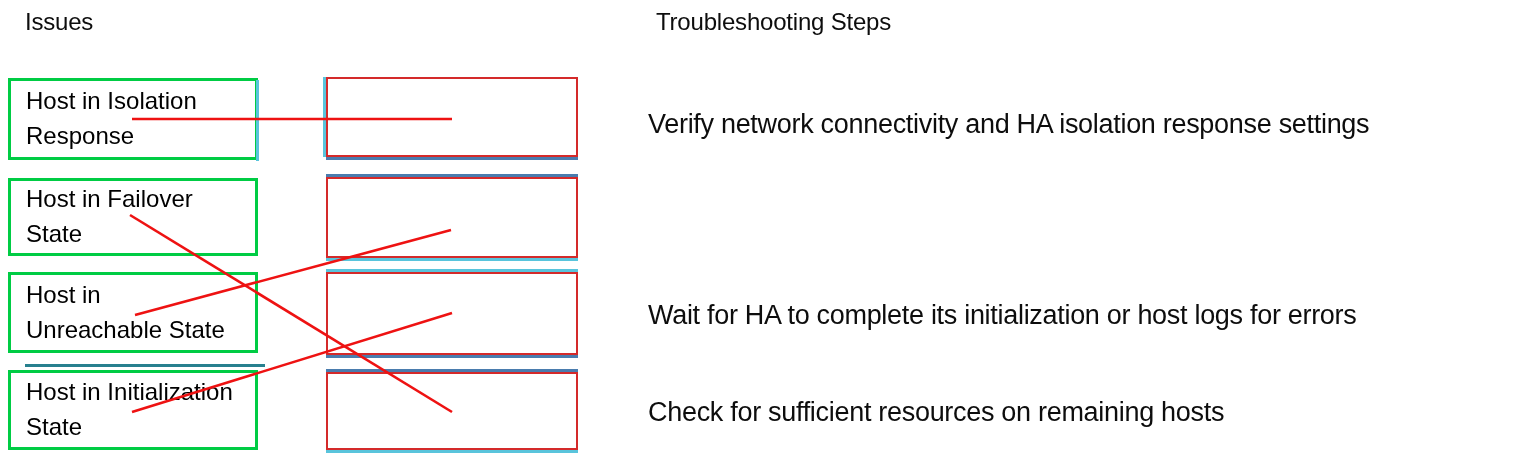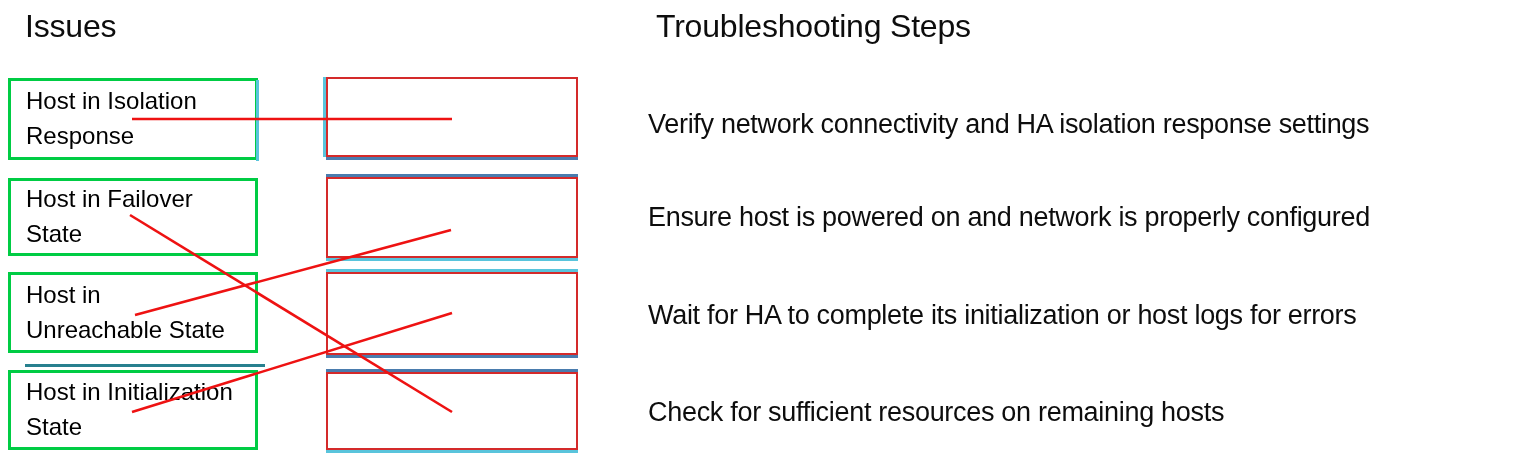--- a/index.html
+++ b/index.html
@@ -17,21 +17,21 @@
     width: 1528px; height: 461px;
     background: var(--background);
     font-family: "Liberation Sans", "DejaVu Sans", sans-serif;
     color: var(--text);
     overflow: hidden;
   }
   .canvas { position: relative; width: 1528px; height: 461px; }
 
   .col-title {
     position: absolute;
-    font-size: 32px;
+    font-size: 24px;
     letter-spacing: -0.2px;
     color: #0d0d0d;
     white-space: nowrap;
   }
   .title-issues { left: 25px; top: 8px; }
   .title-steps  { left: 656px; top: 8px; }
 
   .issue-box {
     position: absolute;
     left: 8px; width: 250px;
@@ -117,21 +117,20 @@
   <div class="issue-box ib4">
     <span class="issue-label">Host in Initialization State</span>
   </div>
 
   <div class="drop-box mb1"></div>
   <div class="drop-box mb2"></div>
   <div class="drop-box mb3"></div>
   <div class="drop-box mb4"></div>
 
   <div class="step-text st1">Verify network connectivity and HA isolation response settings</div>
-  <div class="step-text st2">Ensure host is powered on and network is properly configured</div>
   <div class="step-text st3">Wait for HA to complete its initialization or host logs for errors</div>
   <div class="step-text st4">Check for sufficient resources on remaining hosts</div>
 
   <svg class="overlay" viewBox="0 0 1528 461">
       <line x1="132" y1="119" x2="452" y2="119" stroke="var(--connector-red)" stroke-width="2.6"></line>
       <line x1="130" y1="215" x2="452" y2="412" stroke="var(--connector-red)" stroke-width="2.6"></line>
       <line x1="135" y1="315" x2="451" y2="230" stroke="var(--connector-red)" stroke-width="2.6"></line>
       <line x1="132" y1="412" x2="452" y2="313" stroke="var(--connector-red)" stroke-width="2.6"></line>
     </svg>
 

